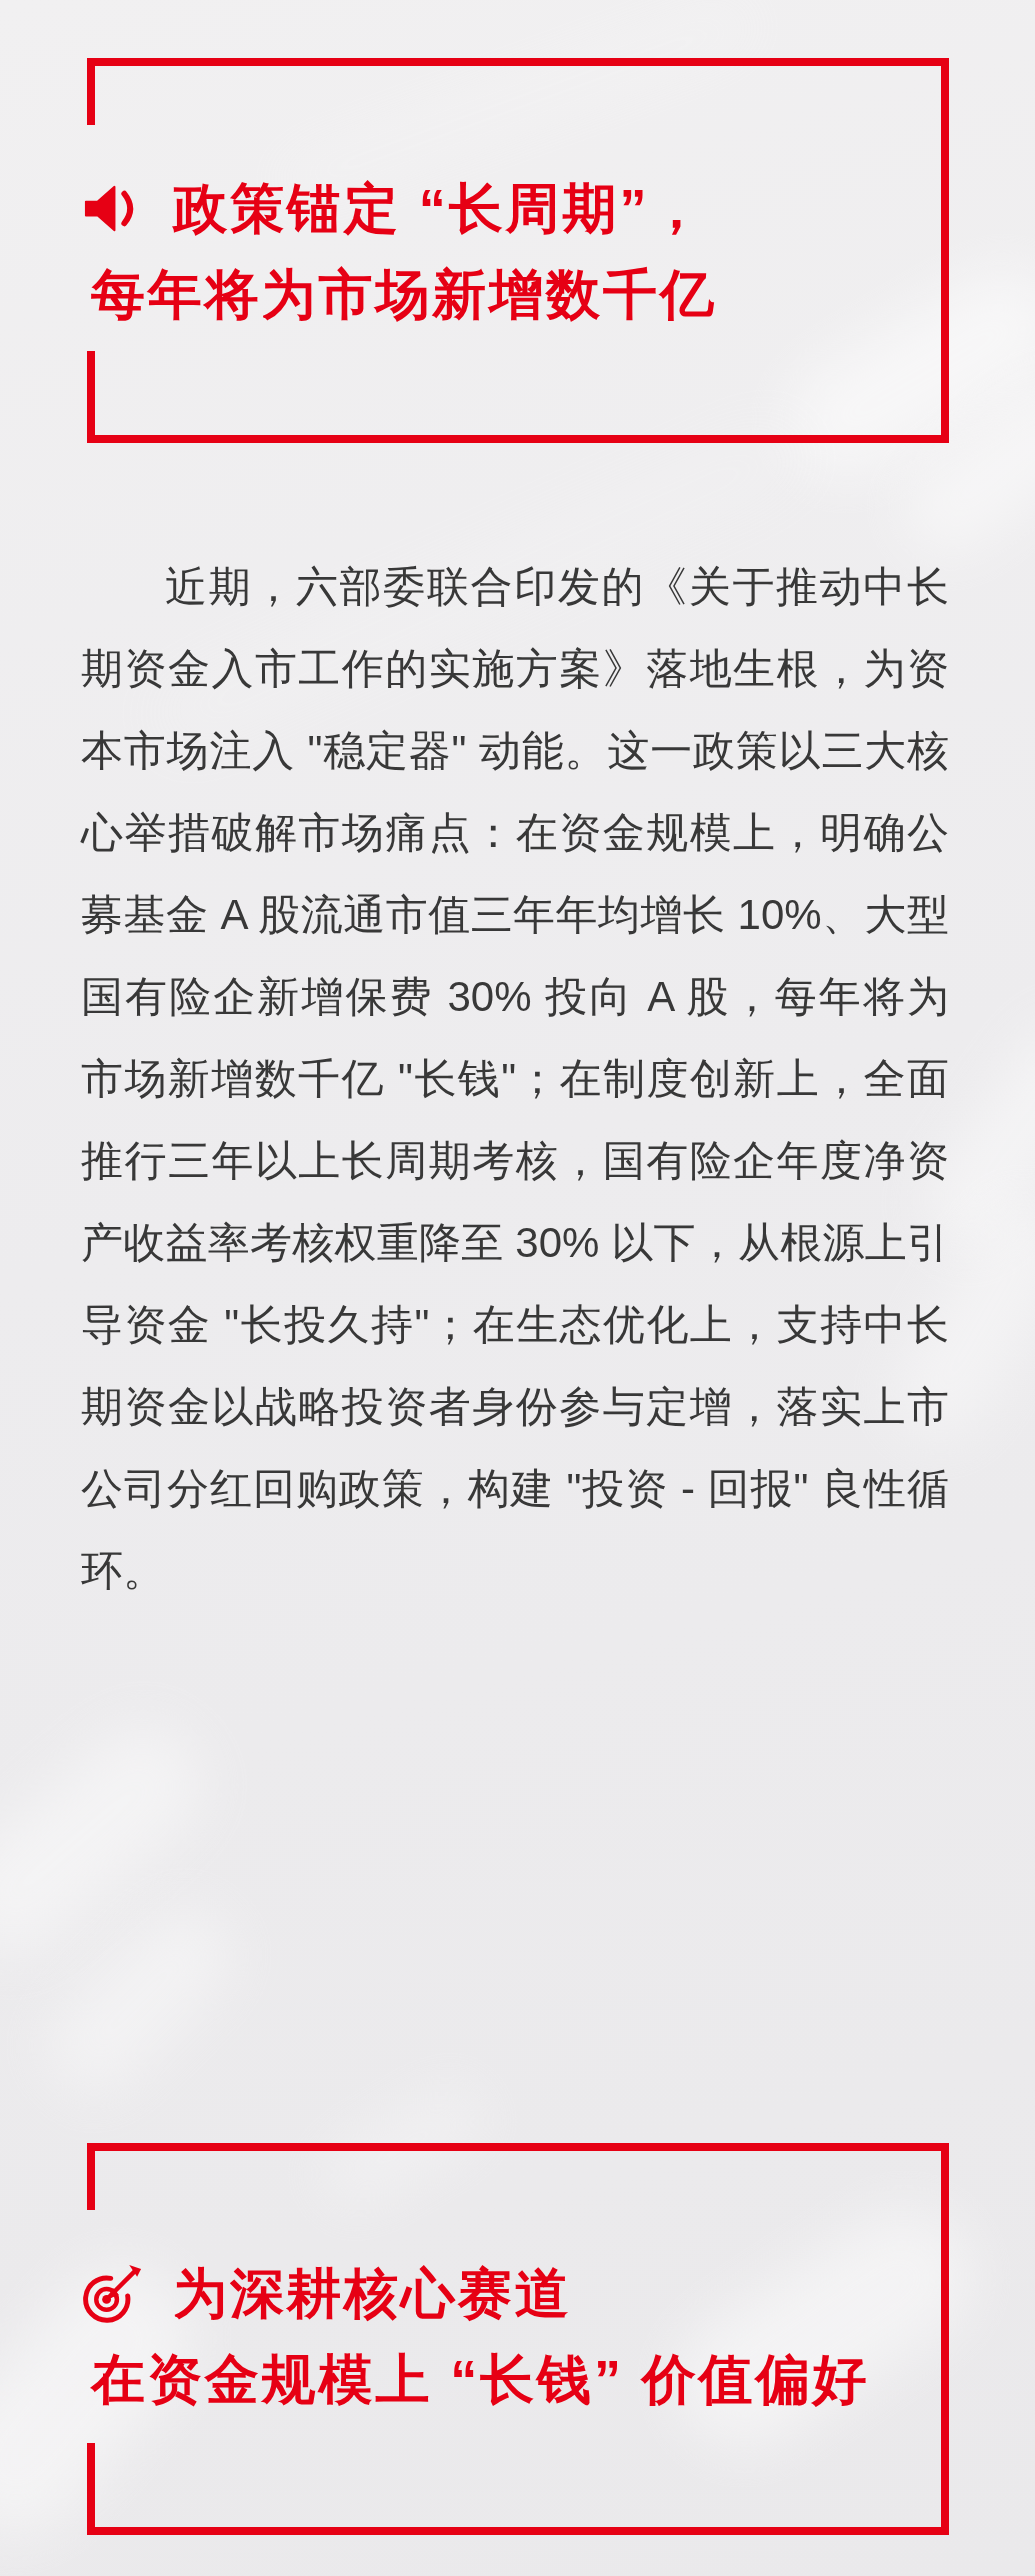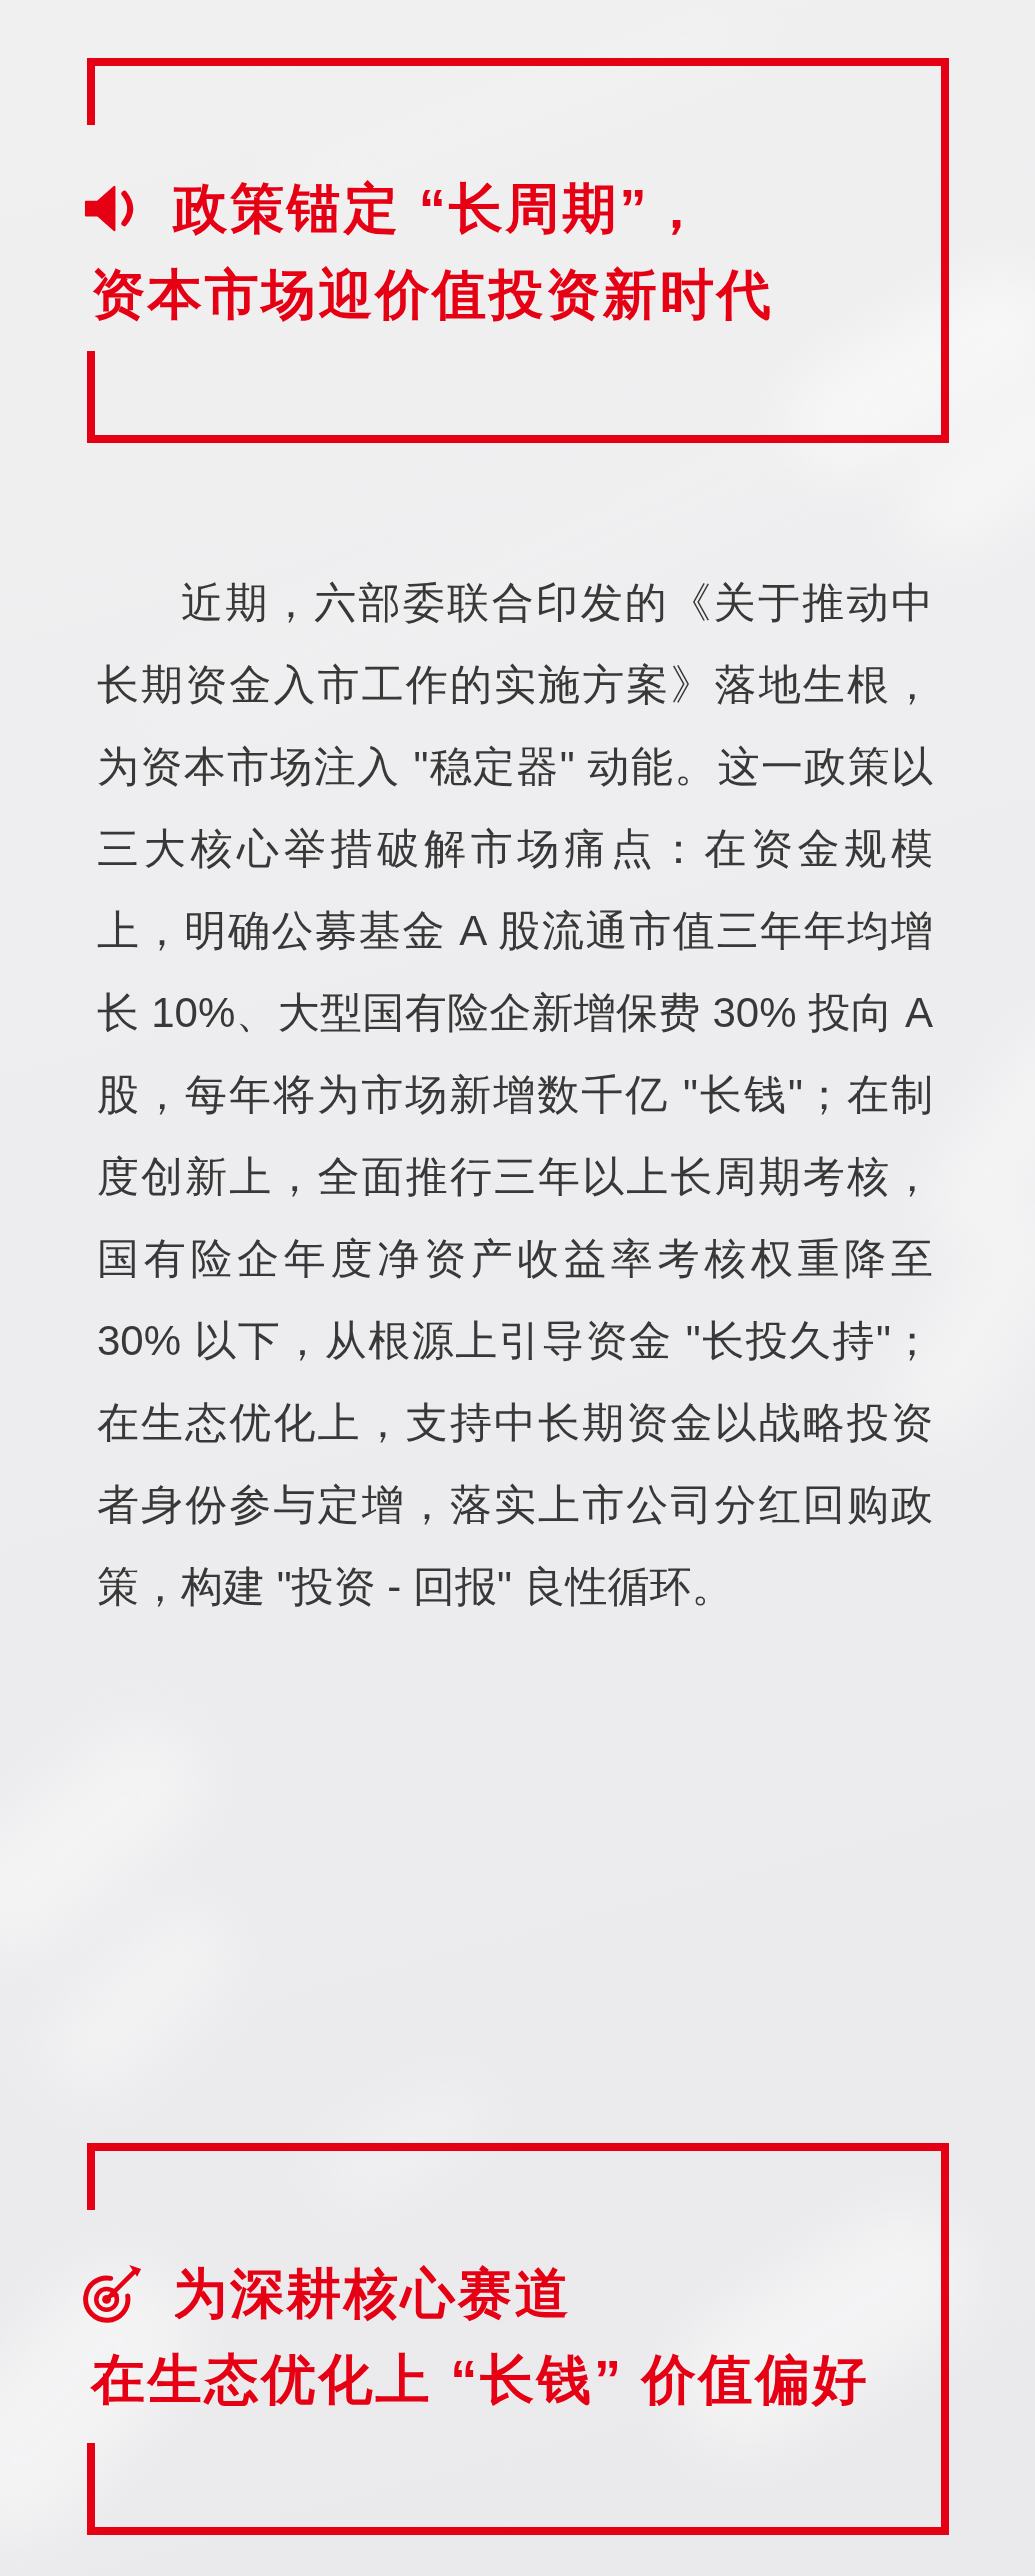--- a/index.html
+++ b/index.html
@@ -73,21 +73,21 @@
     position: absolute;
     left: 81px;
     top: 546px;
     width: 868px;
     color: #383838;
     font-size: 42px;
     line-height: 82px;
     text-align: justify;
   }
   .article p {
-    margin: 16px;
+    margin: 0;
     text-indent: 2em;
   }
 </style>
 </head>
 <body>
 
 <div class="page">
 
   <div>
     <div class="blob b1"></div>
@@ -112,21 +112,21 @@
     <div class="box-title">
       <div class="t-line1">
         <span class="t-icon">
           <svg viewBox="0 0 64 64" aria-hidden="true">
             <path d="M5 25 h12 l17 -15 v44 l-17 -15 h-12 z" fill="#e60014" stroke="#e60014" stroke-width="2" stroke-linejoin="round"></path>
             <path d="M44 17 Q56 32 44 47" fill="none" stroke="#e60014" stroke-width="6" stroke-linecap="round"></path>
           </svg>
         </span>
         <span>政策锚定 “长周期”，</span>
       </div>
-      <div class="t-line2">资本市场迎价值投资新时代</div>
+      <div class="t-line2">每年将为市场新增数千亿</div>
     </div>
   </section>
 
   <div class="article">
     <p>近期，六部委联合印发的《关于推动中长期资金入市工作的实施方案》落地生根，为资本市场注入 "稳定器" 动能。这一政策以三大核心举措破解市场痛点：在资金规模上，明确公募基金 A 股流通市值三年年均增长 10%、大型国有险企新增保费 30% 投向 A 股，每年将为市场新增数千亿 "长钱"；在制度创新上，全面推行三年以上长周期考核，国有险企年度净资产收益率考核权重降至 30% 以下，从根源上引导资金 "长投久持"；在生态优化上，支持中长期资金以战略投资者身份参与定增，落实上市公司分红回购政策，构建 "投资 - 回报" 良性循环。</p>
   </div>
 
   <section class="feature-box box-probiotic">
     <span class="bseg b-top"></span>
     <span class="bseg b-right"></span>
@@ -140,18 +140,18 @@
             <path d="M30.2 16.6 A21.5 21.5 0 1 0 47.4 34.4" fill="none" stroke="#e60014" stroke-width="5" stroke-linecap="round"></path>
             <circle cx="26" cy="38" r="10.5" fill="none" stroke="#e60014" stroke-width="4.5"></circle>
             <circle cx="26" cy="38" r="4.5" fill="#e60014"></circle>
             <line x1="55" y1="9" x2="29" y2="35" stroke="#e60014" stroke-width="4.5" stroke-linecap="round"></line>
             <path d="M26 38 L38.5 33.5 L32.5 26.5 Z" fill="#e60014"></path>
             <path d="M49 3 L61 7 L57 15 Z" fill="#e60014"></path>
           </svg>
         </span>
         <span>为深耕核心赛道</span>
       </div>
-      <div class="t-line2">在生态优化上 “长钱” 价值偏好</div>
+      <div class="t-line2">在资金规模上 “长钱” 价值偏好</div>
     </div>
   </section>
 
 </div>
 
 
 </body></html>

